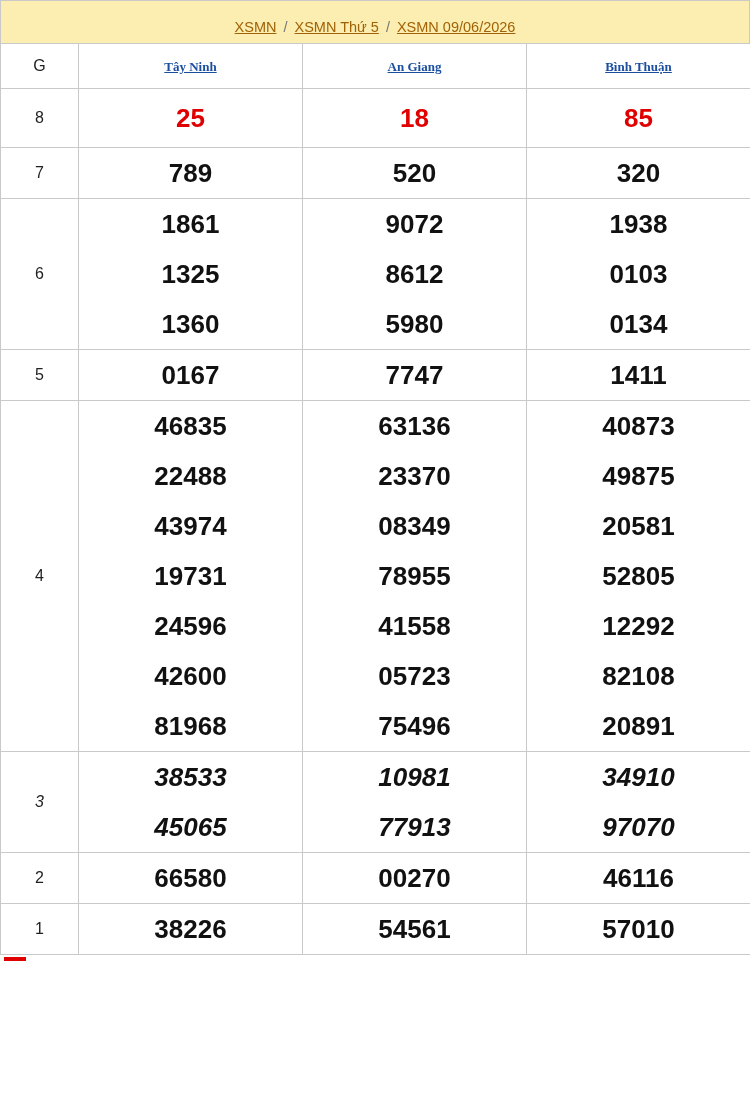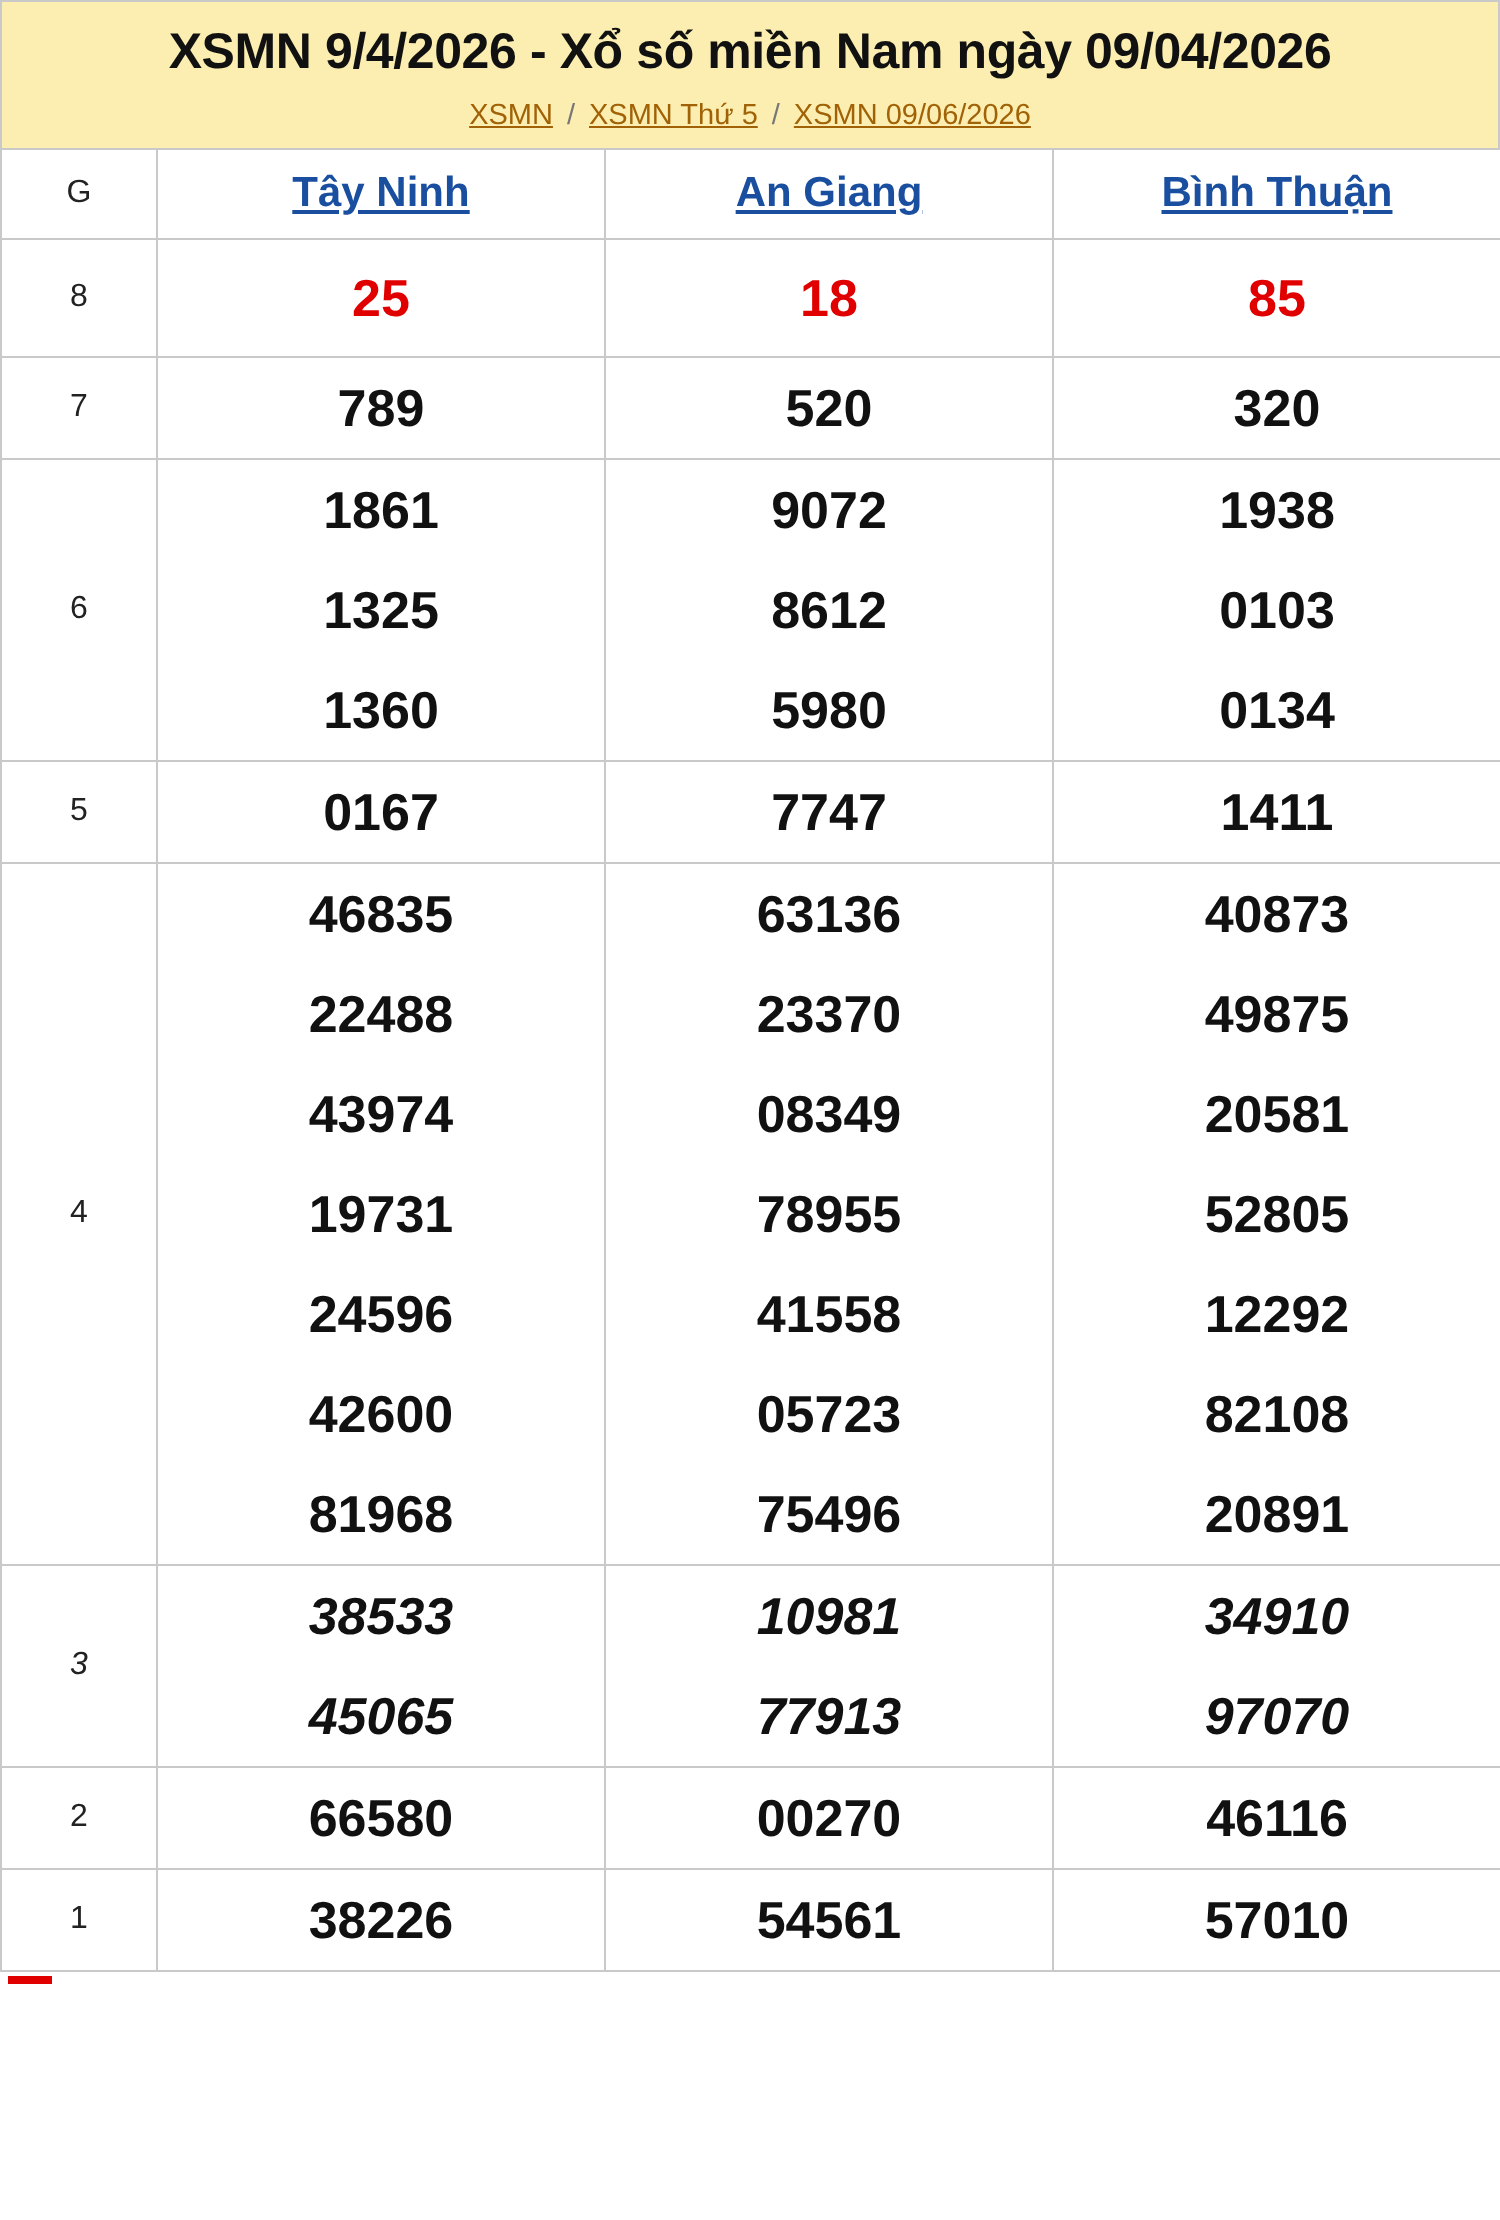--- a/index.html
+++ b/index.html
@@ -72,23 +72,24 @@
     font-weight: bold;
   }
   thead th.g-head {
     font-weight: normal;
     font-size: 16px;
     color: #222222;
   }
   thead th a.prov {
     color: #1a4fa0;
     text-decoration: underline;
-    font-size: 21px;
+    font-size: 13px;
     font-weight: bold;
     cursor: pointer;
+    font-family: Liberation Serif, serif;
   }
   td.g-cell {
     font-size: 16px;
     color: #222222;
     font-weight: normal;
   }
   td.num-cell {
     font-size: 26px;
     font-weight: bold;
     color: #111111;
@@ -124,21 +125,20 @@
     height: 6px;
     width: 750px;
   }
 </style>
 </head>
 <body>
 
 <div class="wrap">
 
   <div class="header">
-    <div class="header-title">XSMN 9/4/2026 - Xổ số miền Nam ngày 09/04/2026</div>
     <div class="breadcrumb">
       <a>XSMN</a>
       <span class="sep">/</span>
       <a>XSMN Thứ 5</a>
       <span class="sep">/</span>
       <a>XSMN 09/06/2026</a>
     </div>
   </div>
 
   <table class="result">

